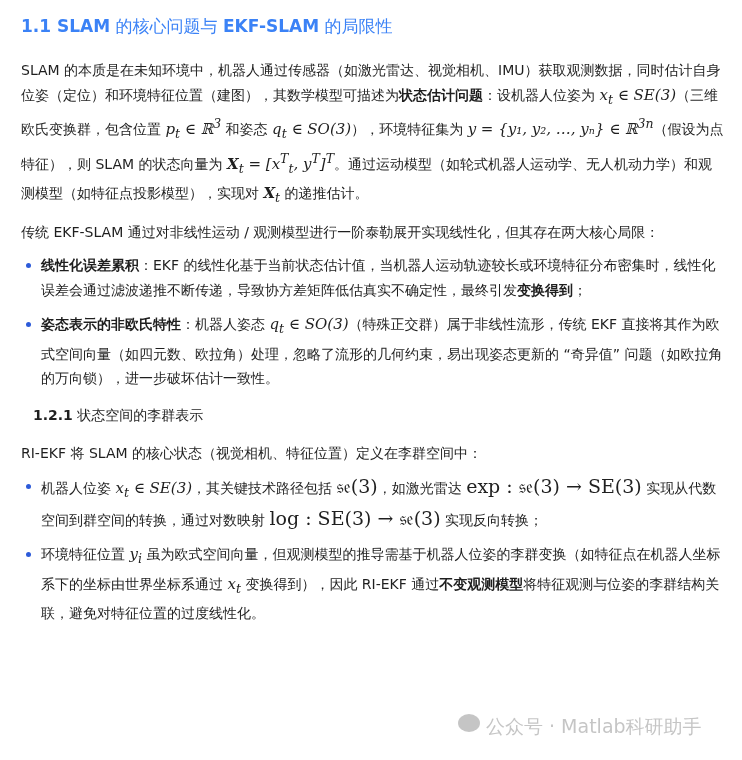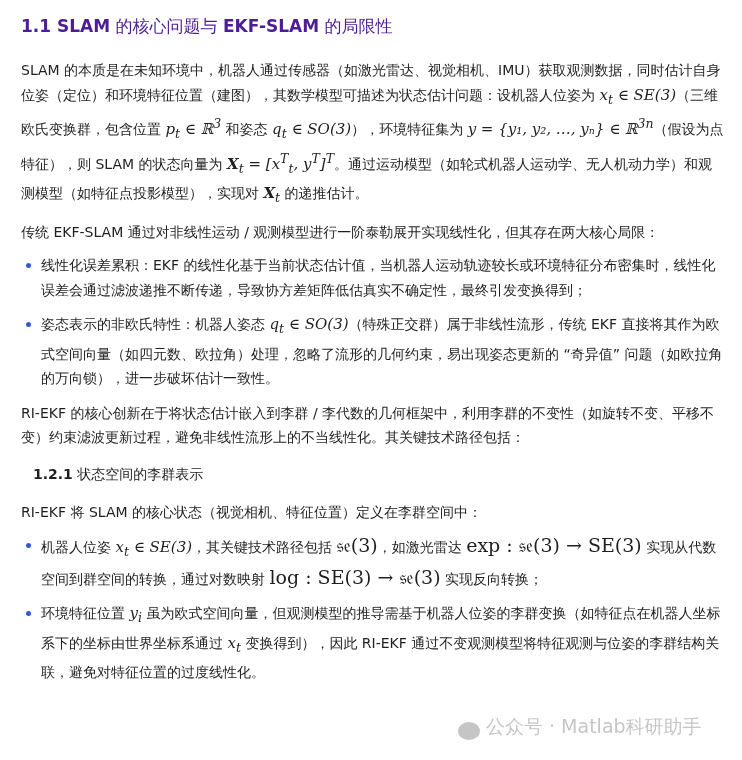--- a/index.html
+++ b/index.html
@@ -3,40 +3,40 @@
 <meta charset="utf-8">
 <style>
   html, body { margin: 0; padding: 0; background: #ffffff; }
   body {
     width: 742px; height: 760px; overflow: hidden; position: relative;
     font-family: "DejaVu Sans", "Liberation Sans", sans-serif;
     color: #1f1f1f;
   }
   .page { padding: 8px 18px 0 21px; }
   h2 {
-    font-size: 17px; font-weight: 400; margin: 6px 0 20px 0; line-height: 24px; color: #4c1d95;
+    font-size: 17px; font-weight: 400; margin: 6px 0 20px 0; line-height: 24px; color: #3b82f6;
   }
   h2 b { font-weight: 700; }
   h3 { font-size: 14px; font-weight: 400; margin: 14px 0 16px 0; line-height: 20px; }
   h3 b { font-weight: 700; margin-left: 12px; }
   p { font-size: 14px; line-height: 24.5px; margin: 0 0 9px 0; }
   ul { list-style: none; margin: 0 0 8px 0; padding: 0; }
   li { position: relative; padding-left: 20px; font-size: 14px; line-height: 24.5px; margin-bottom: 10px; }
   li .bullet {
     position: absolute; left: 5px; top: 10px; width: 5px; height: 5px; border-radius: 50%;
     background: #2d5bd9;
   }
-  b { font-weight: 400; }
+  b { font-weight: 700; }
   .m { font-family: "DejaVu Serif", "Liberation Serif", serif; font-style: italic; font-size: 15px; }
   .mr { font-family: "DejaVu Serif", "Liberation Serif", serif; font-size: 19px; }
   .mb { font-family: "DejaVu Serif", "Liberation Serif", serif; font-weight: 700; font-size: 15px; }
   .sec2 { margin-top: 22px; }
   .watermark {
     position: absolute; left: 458px; top: 714px; font-size: 19px; color: rgba(150,150,150,0.55);
-    display: flex; align-items: flex-end; gap: 6px; white-space: nowrap;
+    display: flex; align-items: flex-start; gap: 6px; white-space: nowrap;
   }
   .wm-icon {
     width: 22px; height: 18px; border-radius: 50%; background: rgba(150,150,150,0.55); display: inline-block;
   }
 </style>
 </head>
 <body>
 
 <div class="page">
 
@@ -55,23 +55,20 @@
       <span class="bullet"></span>
       <b>线性化误差累积</b><span>：EKF 的线性化基于当前状态估计值，当机器人运动轨迹较长或环境特征分布密集时，线性化误差会通过滤波递推不断传递，导致协方差矩阵低估真实不确定性，最终引发</span><b>变换得到</b><span>；</span>
     </li>
     <li>
       <span class="bullet"></span>
       <b>姿态表示的非欧氏特性</b><span>：机器人姿态 </span><span class="m"><span>q</span><sub>t</sub><span> ∈ SO(3)</span></span><span>（特殊正交群）属于非线性流形，传统 EKF 直接将其作为欧式空间向量（如四元数、欧拉角）处理，忽略了流形的几何约束，易出现姿态更新的 “奇异值” 问题（如欧拉角的万向锁），进一步破坏估计一致性。</span>
     </li>
   </ul>
 
 
-  <p>
-    <span>RI-EKF 的核心创新在于</span><b>将状态估计嵌入到李群 / 李代数的几何框架中</b><span>，利用李群的不变性（如旋转不变、平移不变）约束滤波更新过程，避免非线性流形上的不当线性化。其关键技术路径包括：</span>
-  </p>
 
   <h3>
     <b>1.2.1</b><span> 状态空间的李群表示</span>
   </h3>
 
   <p>RI-EKF 将 SLAM 的核心状态（视觉相机、特征位置）定义在李群空间中：</p>
 
   <ul>
     <li>
       <span class="bullet"></span>

